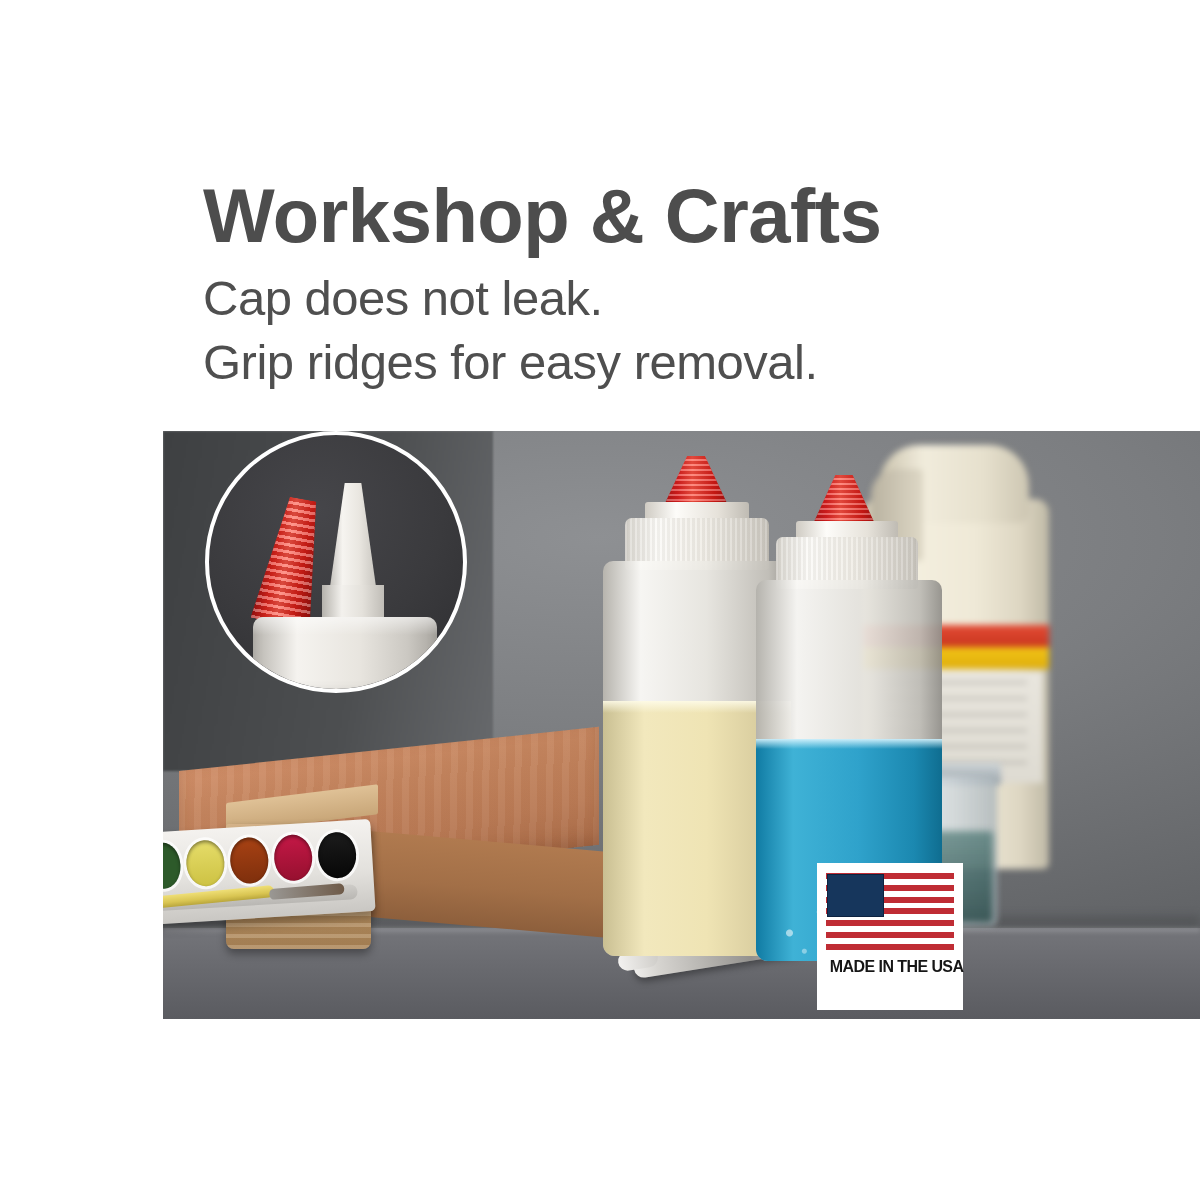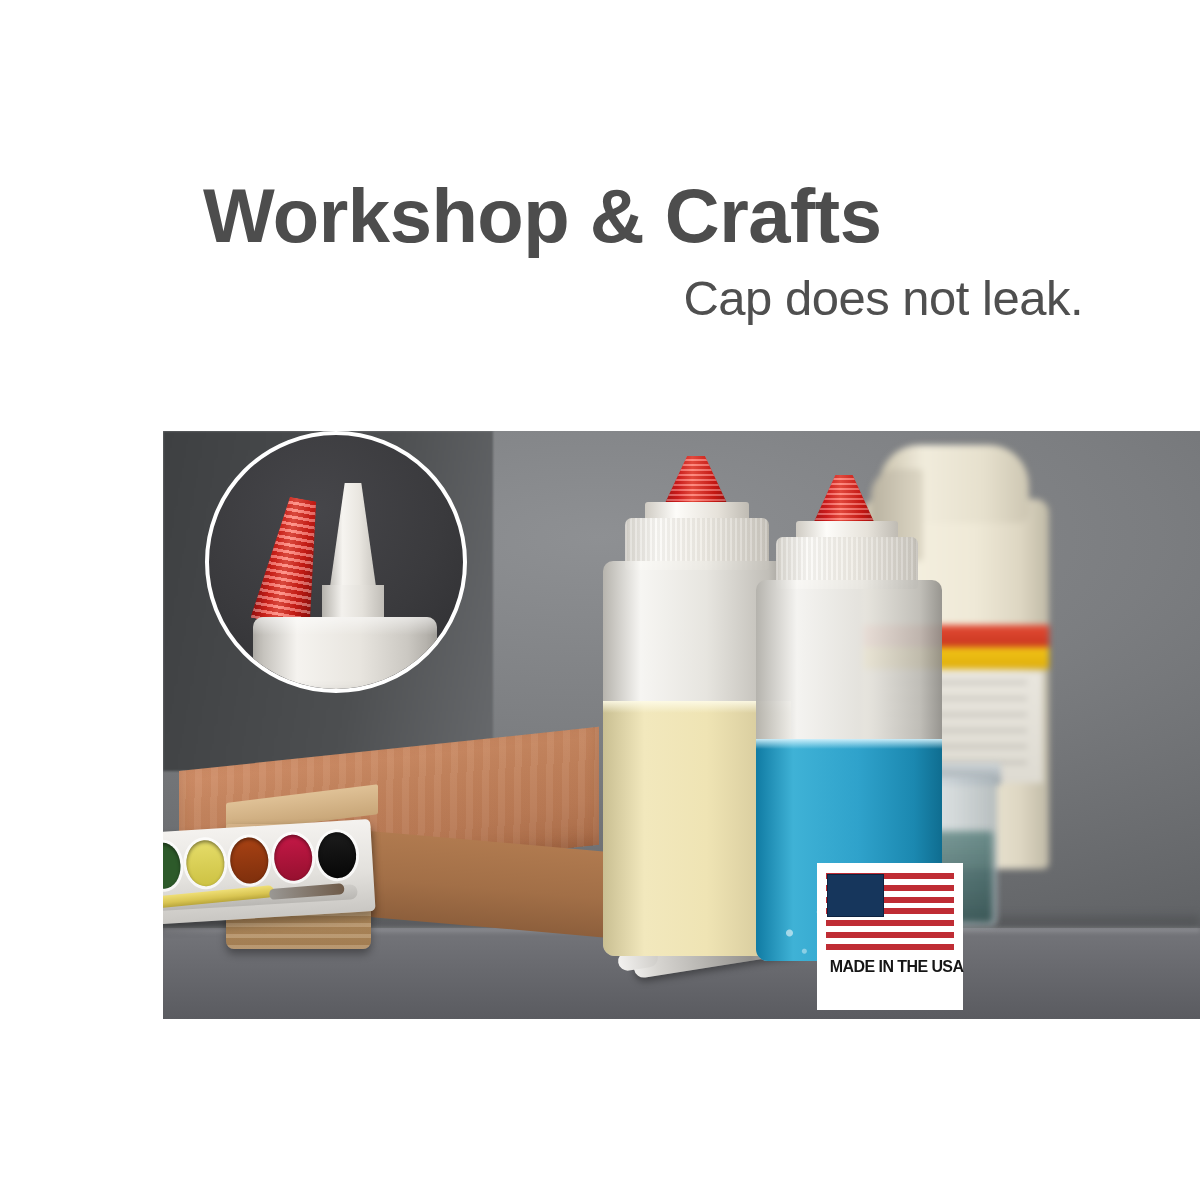--- a/index.html
+++ b/index.html
@@ -42,21 +42,20 @@
   }
   .subtitle {
     font-family: "Liberation Sans", sans-serif;
     font-size: 49px;
     line-height: 64px;
     font-weight: 400;
     color: #4f4f4f;
     letter-spacing: -0.5px;
     margin: 0;
     white-space: nowrap;
-    text-align: right;
   }
   .subtitle.first { margin-top: 10px; }
 
   
   .photo {
     position: absolute;
     left: 163px;
     top: 431px;
     width: 1037px;
     height: 588px;
@@ -550,20 +549,21 @@
   }
 </style>
 </head>
 <body>
 
 <div class="page">
 
   <div class="heading-block">
     <h1 class="title">Workshop &amp; Crafts</h1>
     <p class="subtitle first">Cap does not leak.</p>
+    <p class="subtitle">Grip ridges for easy removal.</p>
   </div>
 
   <div class="photo">
 
     <div class="backdrop"></div>
     <div class="wall-left"></div>
     <div class="counter-joint"></div>
     <div class="counter"></div>
     <div class="counter-edge"></div>
 

